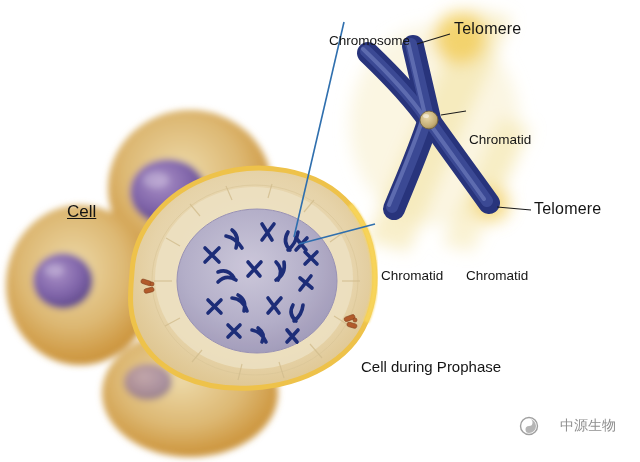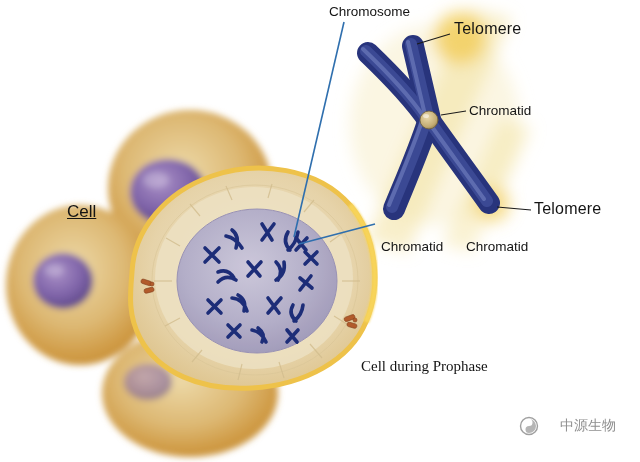--- a/index.html
+++ b/index.html
@@ -2,24 +2,24 @@
 <html><head>
 <meta charset="utf-8">
 <style>
   html,body{margin:0;padding:0;background:#fff;}
   #stage{
     position:relative;width:640px;height:462px;background:#ffffff;overflow:hidden;
     font-family:"Liberation Sans",sans-serif;
   }
   #artwork{position:absolute;left:0;top:0;width:640px;height:462px;}
   .lbl{position:absolute;color:#141414;white-space:nowrap;}
-  .lbl-small{font-size:13.5px;}
+  .lbl-small{font-size:13.5px;margin-top:29px;}
   .lbl-big{font-size:16px;letter-spacing:.2px;}
   .lbl-cell{font-size:17px;}
-  .lbl-prophase{font-size:15px;font-family:Liberation Serif, serif;}
+  .lbl-prophase{font-size:15px;}
   #watermark{
     position:absolute;left:519px;top:416px;display:flex;align-items:center;gap:21px;
     color:#8f8f8f;font-size:14px;
   }
   #watermark svg{display:block;}
 </style>
 </head>
 <body>
 
 <div id="stage">

